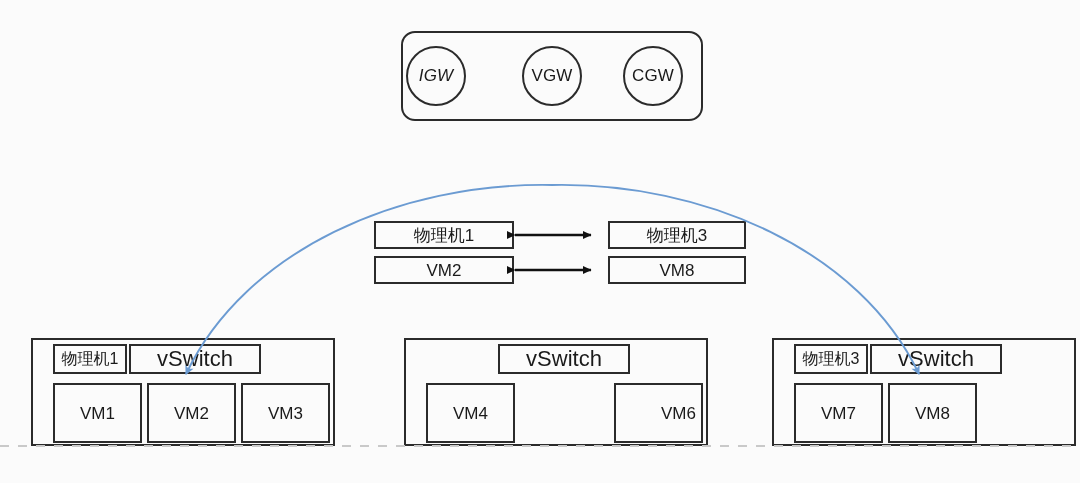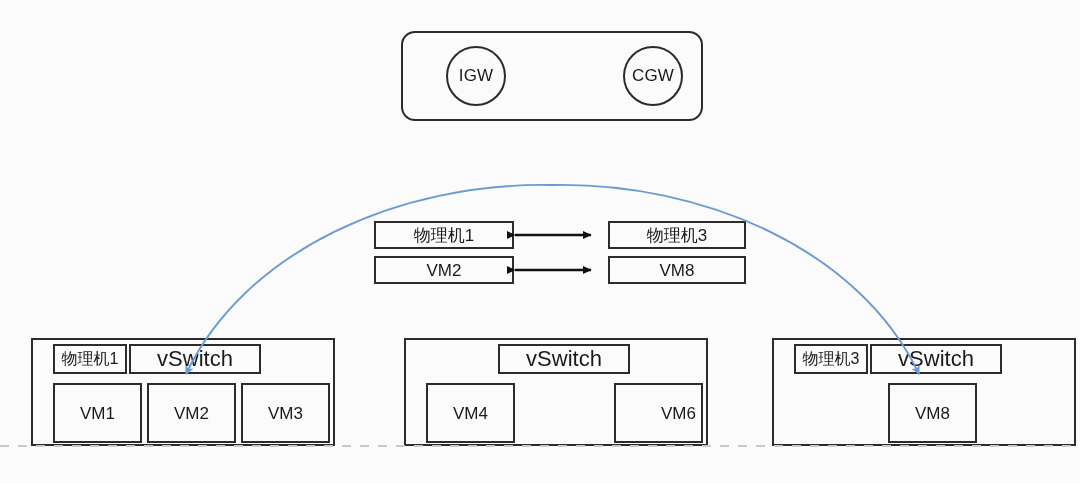--- a/index.html
+++ b/index.html
@@ -97,22 +97,25 @@
     pointer-events: none;
   }
 </style>
 </head>
 <body>
 
 <div id="canvas">
 
   <div class="gw-container"></div>
 
-  <div class="gw-circle" style="left:446px; top:46px;">
+  <div class="gw-circle" style="left:406px; top:46px;font-style:italic;">
     <span>IGW</span>
+  </div>
+  <div class="gw-circle" style="left:522px; top:46px;">
+    <span>VGW</span>
   </div>
   <div class="gw-circle" style="left:623px; top:46px;">
     <span>CGW</span>
   </div>
 
   <div class="box mid-box" style="left:366px; top:221px; width:140px;">
     <span>物理机1</span>
   </div>
   <div class="box mid-box" style="left:600px; top:221px; width:138px;">
     <span>物理机3</span>
@@ -152,20 +155,23 @@
   <div class="box vm-box" style="left:606px; top:383px; width:89px;padding-left:40px;">
     <span>VM6</span>
   </div>
 
   <div class="host" style="left:772px; top:338px; width:304px; height:108px;"></div>
   <div class="box tag-box" style="left:786px; top:344px; width:74px;">
     <span>物理机3</span>
   </div>
   <div class="box vswitch-box" style="left:862px; top:344px; width:132px;">
     <span>vSwitch</span>
+  </div>
+  <div class="box vm-box" style="left:786px; top:383px; width:89px;">
+    <span>VM7</span>
   </div>
   <div class="box vm-box" style="left:880px; top:383px; width:89px;">
     <span>VM8</span>
   </div>
 
   <svg id="overlay" viewBox="0 0 1080 483">
     <defs>
       <marker id="arrowR" markerWidth="9" markerHeight="9" refX="8" refY="4.5" orient="auto" markerUnits="userSpaceOnUse">
         <path d="M0,0.6 L8.6,4.5 L0,8.4 z" fill="#111111"></path>
       </marker>

